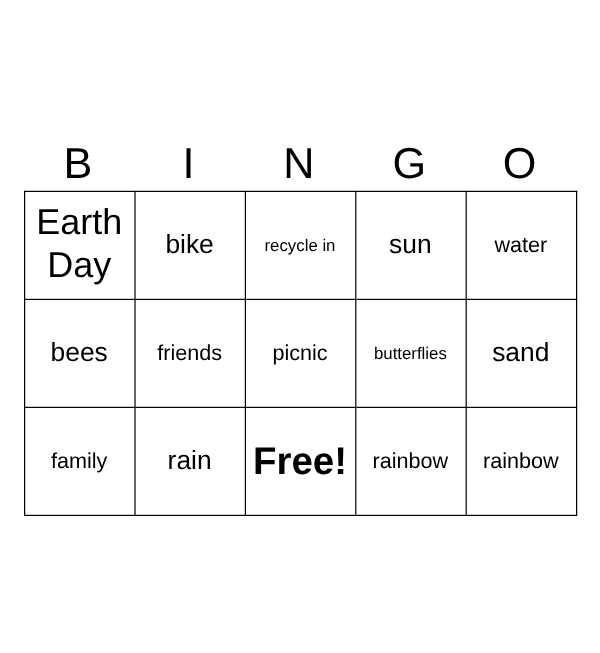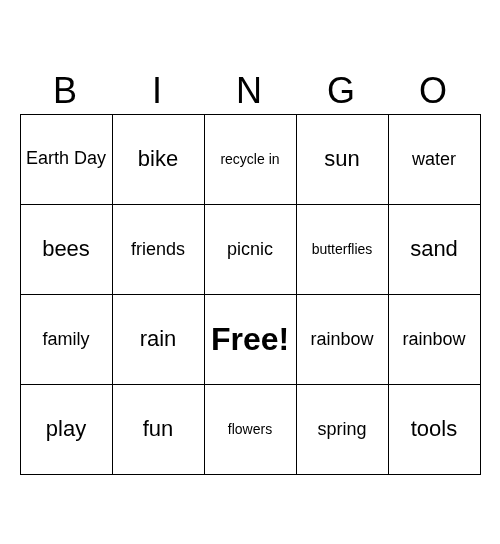--- a/index.html
+++ b/index.html
@@ -58,21 +58,21 @@
     .cell-small {
       font-size: 14px;
     }
 
     .cell-free {
       font-size: 32px;
       font-weight: bold;
     }
 
     .cell-earth-day {
-      font-size: 18px;
+      font-size: 30px;
       line-height: 1.2;
       margin-left: 30px;
     }
   </style>
 </head>
 <body>
 
 <div style="display:flex; flex-direction:column; align-items:center;">
   <div class="bingo-header">
     <div class="bingo-header-cell">B</div>
@@ -97,22 +97,15 @@
           <td class="cell-small">butterflies</td>
           <td class="cell-large">sand</td>
         </tr>
         <tr>
           <td class="cell-medium">family</td>
           <td class="cell-large">rain</td>
           <td class="cell-free">Free!</td>
           <td class="cell-medium">rainbow</td>
           <td class="cell-medium">rainbow</td>
         </tr>
-        <tr>
-          <td class="cell-large">play</td>
-          <td class="cell-large">fun</td>
-          <td class="cell-small">flowers</td>
-          <td class="cell-medium">spring</td>
-          <td class="cell-large">tools</td>
-        </tr>
       </tbody>
   </table>
 </div>
 
 </body></html>

